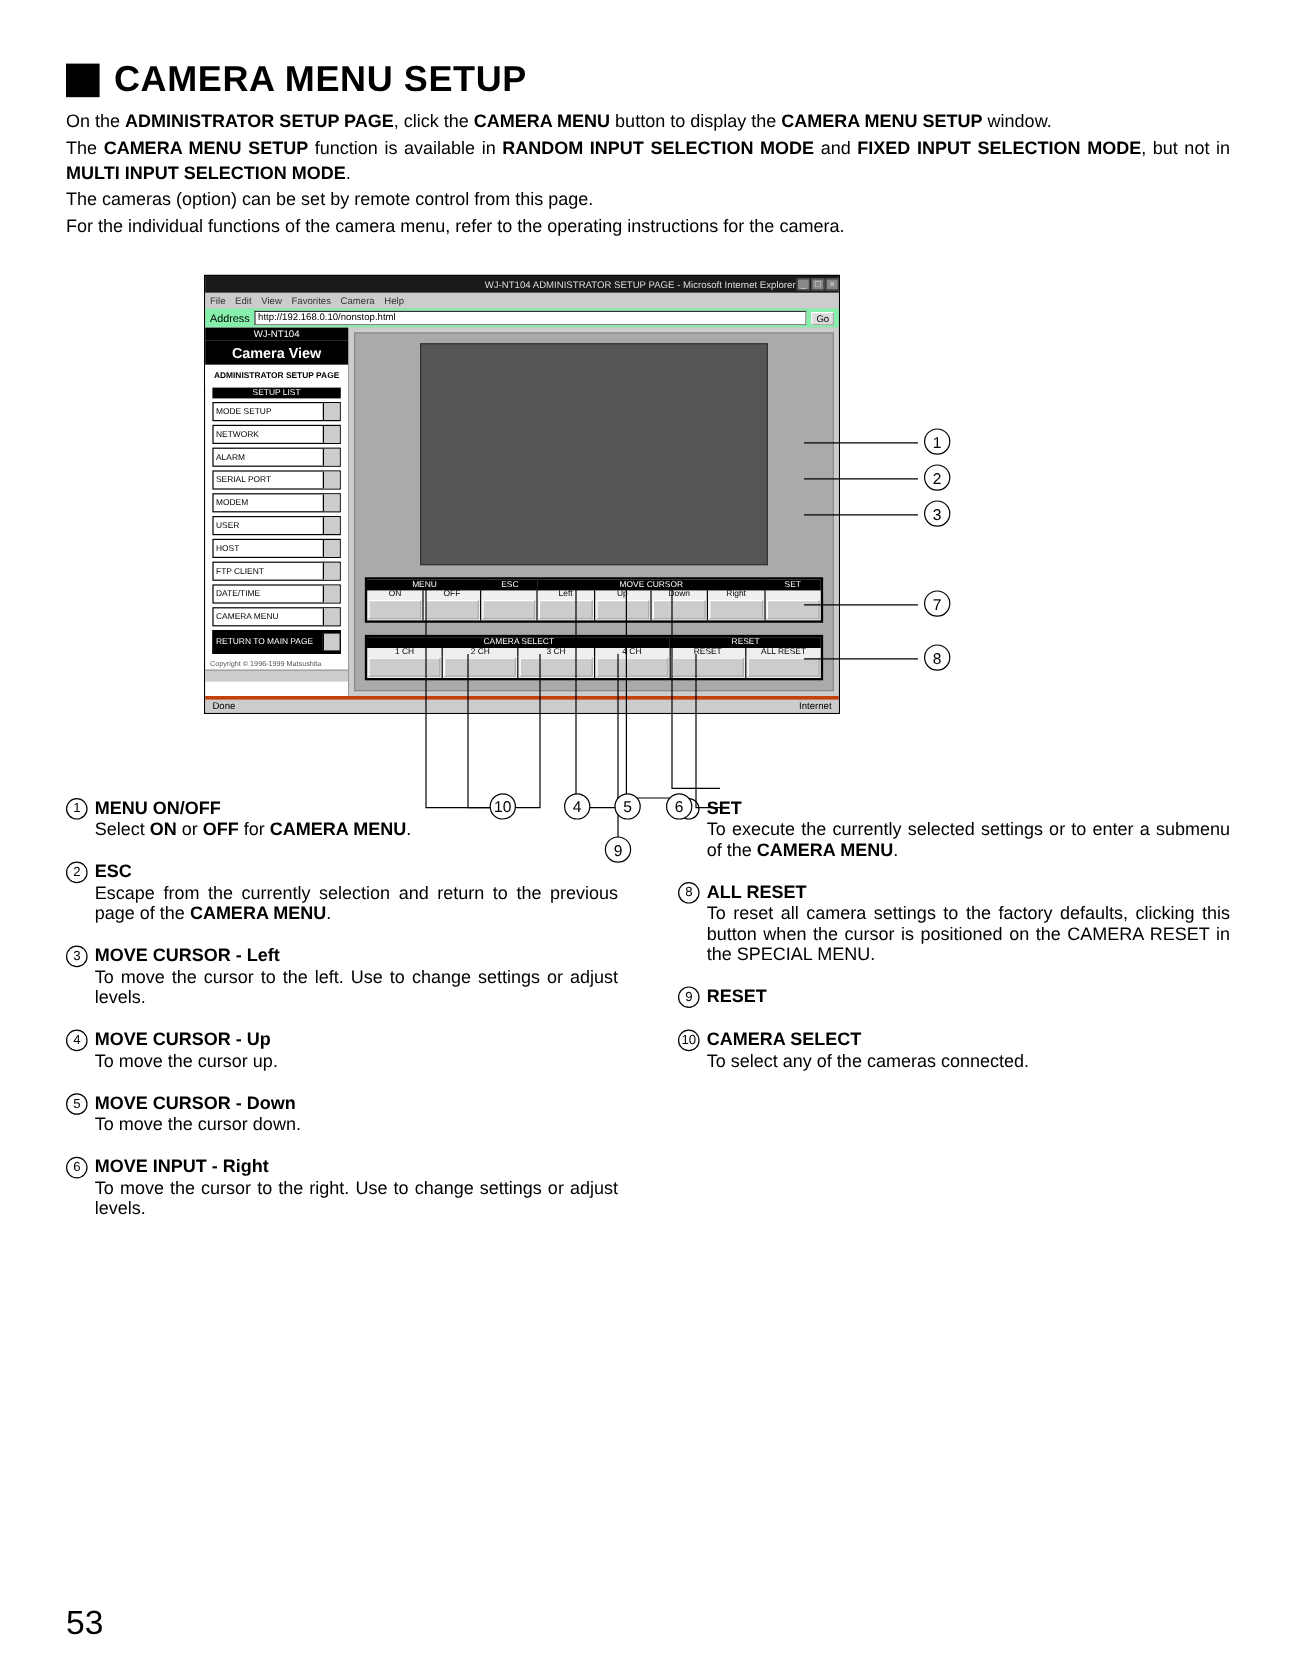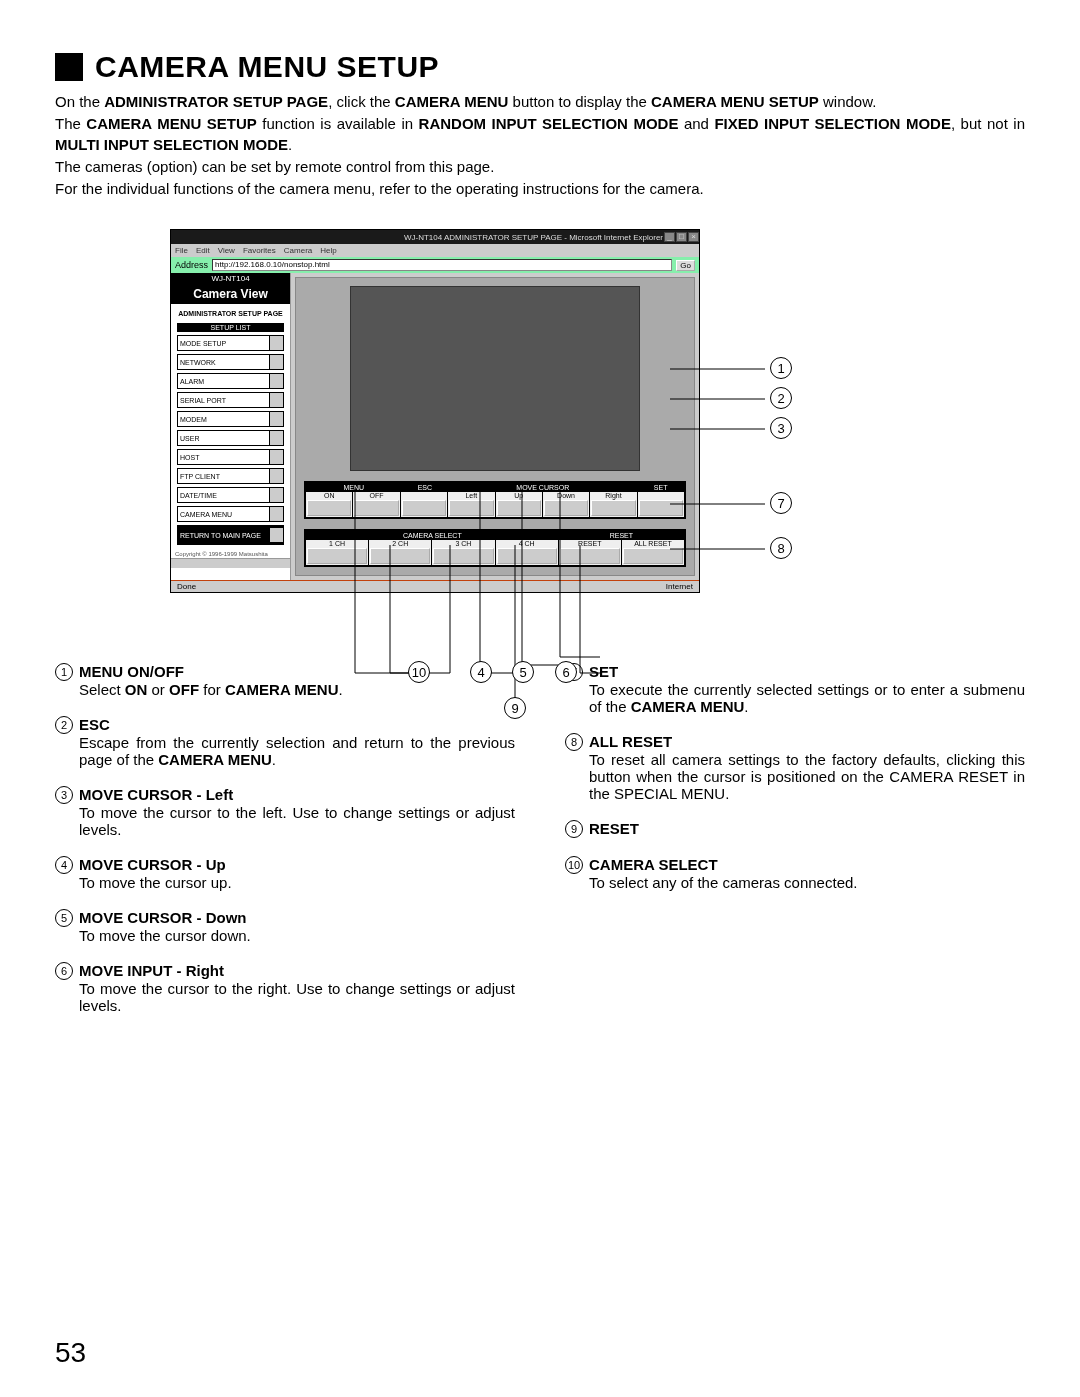--- a/index.html
+++ b/index.html
@@ -54,21 +54,21 @@
   .mainpane{flex:1;background:#ccc;padding:4px;}
   .mainpane-inner{background:#aaa;border:1px solid #888;padding:8px;}
   .video{width:290px;height:185px;margin:0 auto;background:#555;border:1px solid #333;}
   .panel{margin-top:10px;border:2px solid #000;background:#efefef;}
   .panel-row{display:flex;}
   .ph{background:#000;color:#fff;font-size:7px;text-align:center;padding:1px 0;}
   .cell{flex:1;border-left:1px solid #000;text-align:center;}
   .cell:first-child{border-left:none;}
   .pbtn{height:16px;background:#ccc;border:1px outset #fff;margin:1px;}
   .hdrcell{border-left:1px solid #000;}
-  .statusbar{background:#ccc;font-size:8px;display:flex;justify-content:space-between;padding:1px 6px;border-top:1px solid #c2410c;}
+  .statusbar{background:#ccc;font-size:8px;display:flex;justify-content:space-between;padding:1px 6px;border-top:3px solid #c2410c;}
 
   
   svg.overlay { position:absolute; top:0; left:0; pointer-events:none; }
   .callnum { position:absolute; width:22px;height:22px;border:1.2px solid #000;border-radius:50%;display:flex;align-items:center;justify-content:center;font-size:13px;background:#fff; }
 
   
   .desc { display:flex; gap:50px; margin-top:70px; font-size:15px; }
   .desc .col { flex:1; }
   .item { margin-bottom:18px; }
   .item .head { display:flex; align-items:flex-start; gap:6px; font-weight:bold;}

